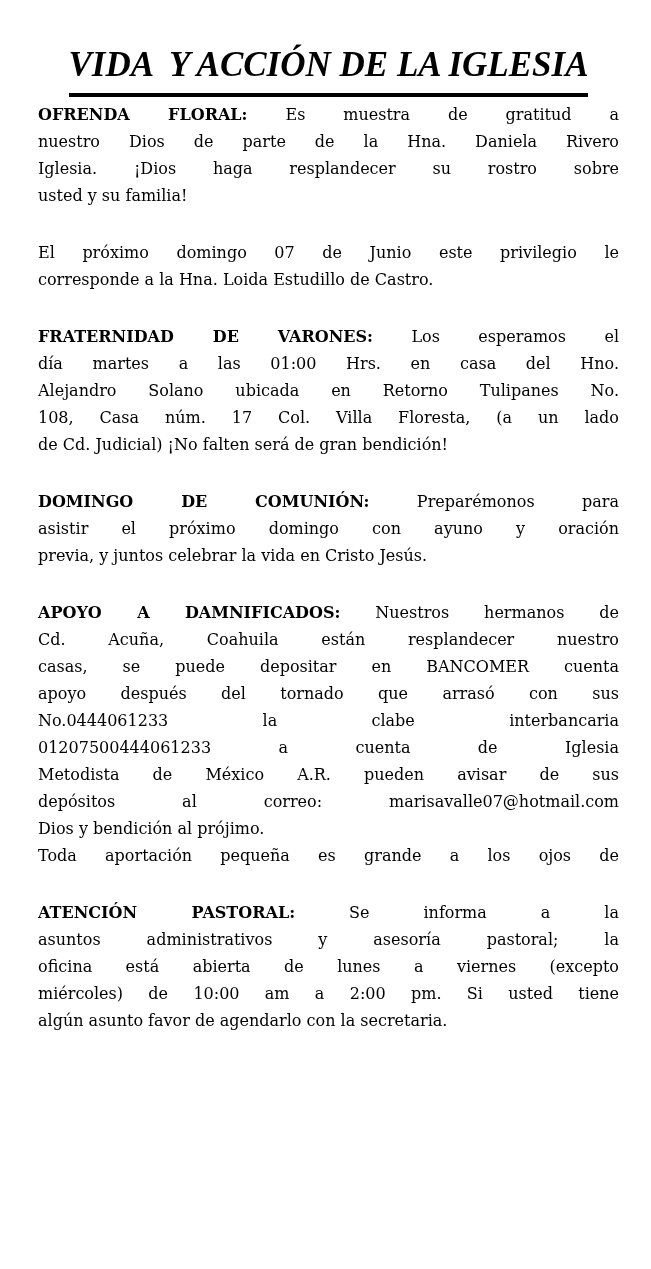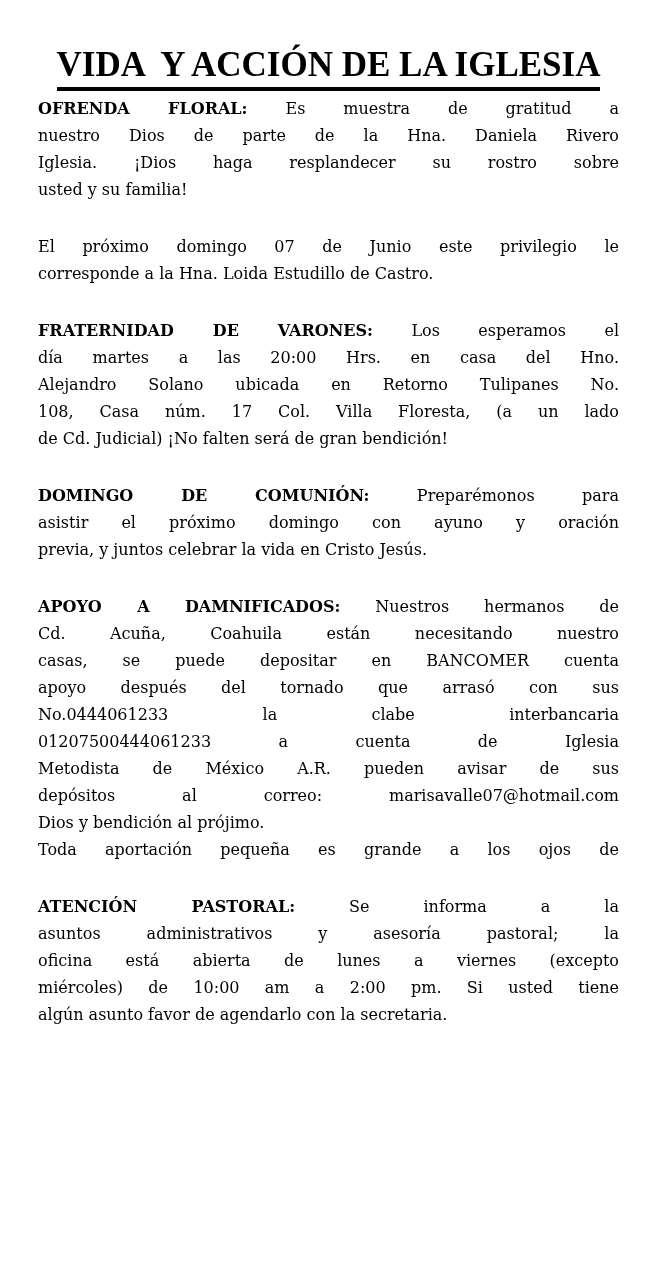--- a/index.html
+++ b/index.html
@@ -25,21 +25,22 @@
     font-family: "Liberation Serif", serif;
     font-size: 35px;
     font-weight: bold;
     line-height: 42px;
     white-space: pre;
     letter-spacing: 0px;
   }
   .title-text {
     display: inline-block;
     border-bottom: 4px solid #000000;
-    padding-bottom: 1px;
+    padding-bottom: 7px;
+    font-style: italic;
   }
   .section {
     margin: 0 0 30px 0;
     font-size: 16px;
     line-height: 27px;
   }
   .section:last-child { margin-bottom: 0; }
   .line {
     text-align: justify;
     text-align-last: justify;
@@ -62,33 +63,33 @@
           <div class="line">nuestro Dios de parte de la Hna. Daniela Rivero</div>
           <div class="line">Iglesia. ¡Dios haga resplandecer su rostro sobre</div>
           <div class="line last">usted y su familia!</div>
         </div>
         <div class="section">
           <div class="line">El próximo domingo 07 de Junio  este privilegio le</div>
           <div class="line last">corresponde a la Hna. Loida Estudillo de Castro.</div>
         </div>
         <div class="section">
           <div class="line"><b>FRATERNIDAD DE VARONES:</b> Los esperamos el</div>
-          <div class="line">día martes a las 20:00 Hrs. en casa del Hno.</div>
+          <div class="line">día martes a las 01:00 Hrs. en casa del Hno.</div>
           <div class="line">Alejandro Solano ubicada en Retorno Tulipanes No.</div>
           <div class="line">108,  Casa núm. 17 Col. Villa Floresta, (a un lado</div>
           <div class="line last">de Cd. Judicial) ¡No falten será de gran bendición!</div>
         </div>
         <div class="section">
           <div class="line"><b>DOMINGO DE COMUNIÓN:</b> Preparémonos para</div>
           <div class="line">asistir el próximo domingo con ayuno y oración</div>
           <div class="line last">previa, y juntos celebrar la vida en Cristo Jesús.</div>
         </div>
         <div class="section">
           <div class="line"><b>APOYO A DAMNIFICADOS:</b> Nuestros hermanos de</div>
-          <div class="line">Cd. Acuña, Coahuila están necesitando nuestro</div>
+          <div class="line">Cd. Acuña, Coahuila están resplandecer nuestro</div>
           <div class="line">casas, se puede depositar  en BANCOMER cuenta</div>
           <div class="line">apoyo después del tornado que arrasó con sus</div>
           <div class="line">No.0444061233 la clabe interbancaria</div>
           <div class="line">01207500444061233 a cuenta de Iglesia</div>
           <div class="line">Metodista de México A.R. pueden avisar de sus</div>
           <div class="line">depósitos al  correo: marisavalle07@hotmail.com</div>
           <div class="line last">Dios y bendición al prójimo.</div>
           <div class="line">Toda aportación pequeña es grande a los ojos de</div>
         </div>
         <div class="section">

